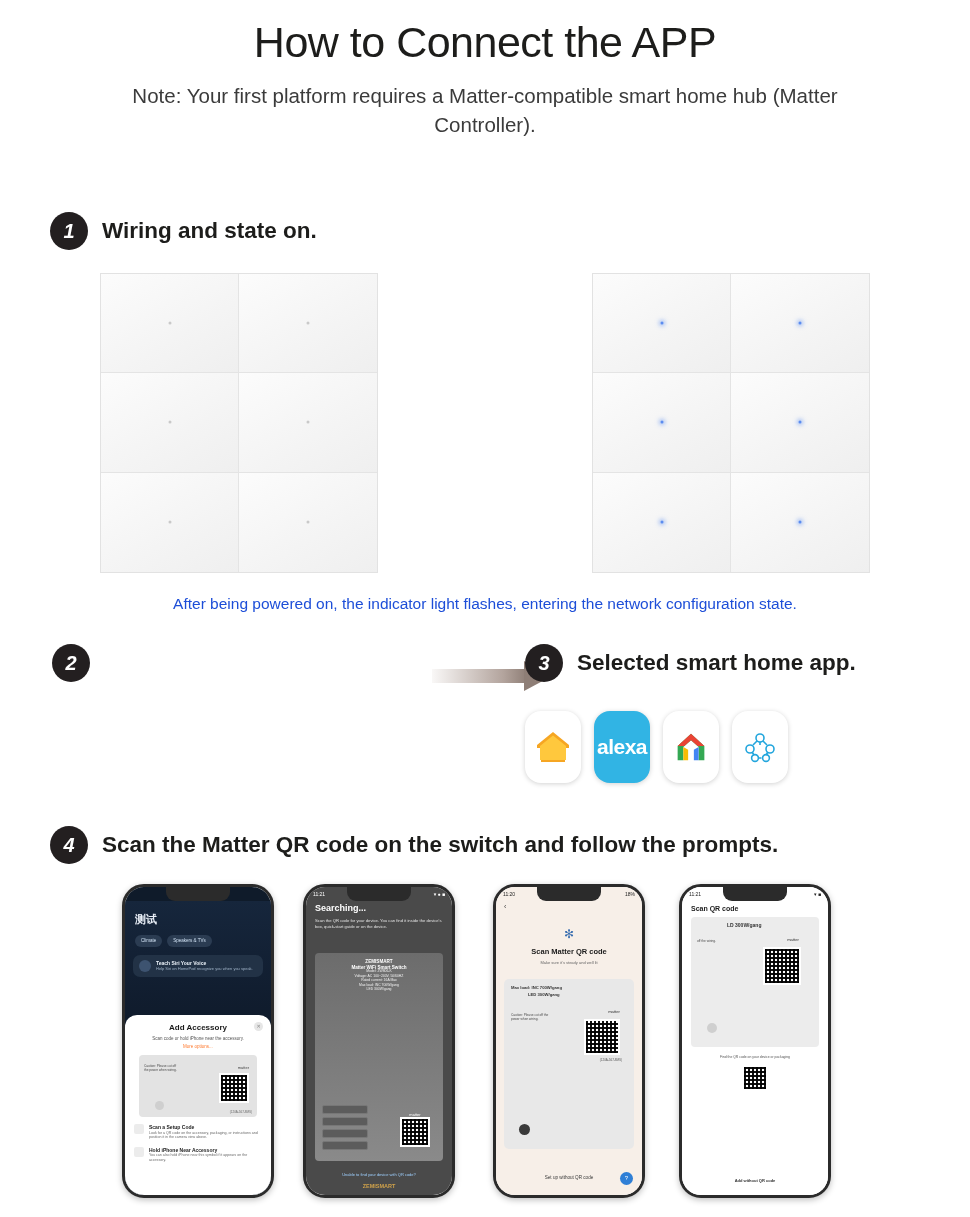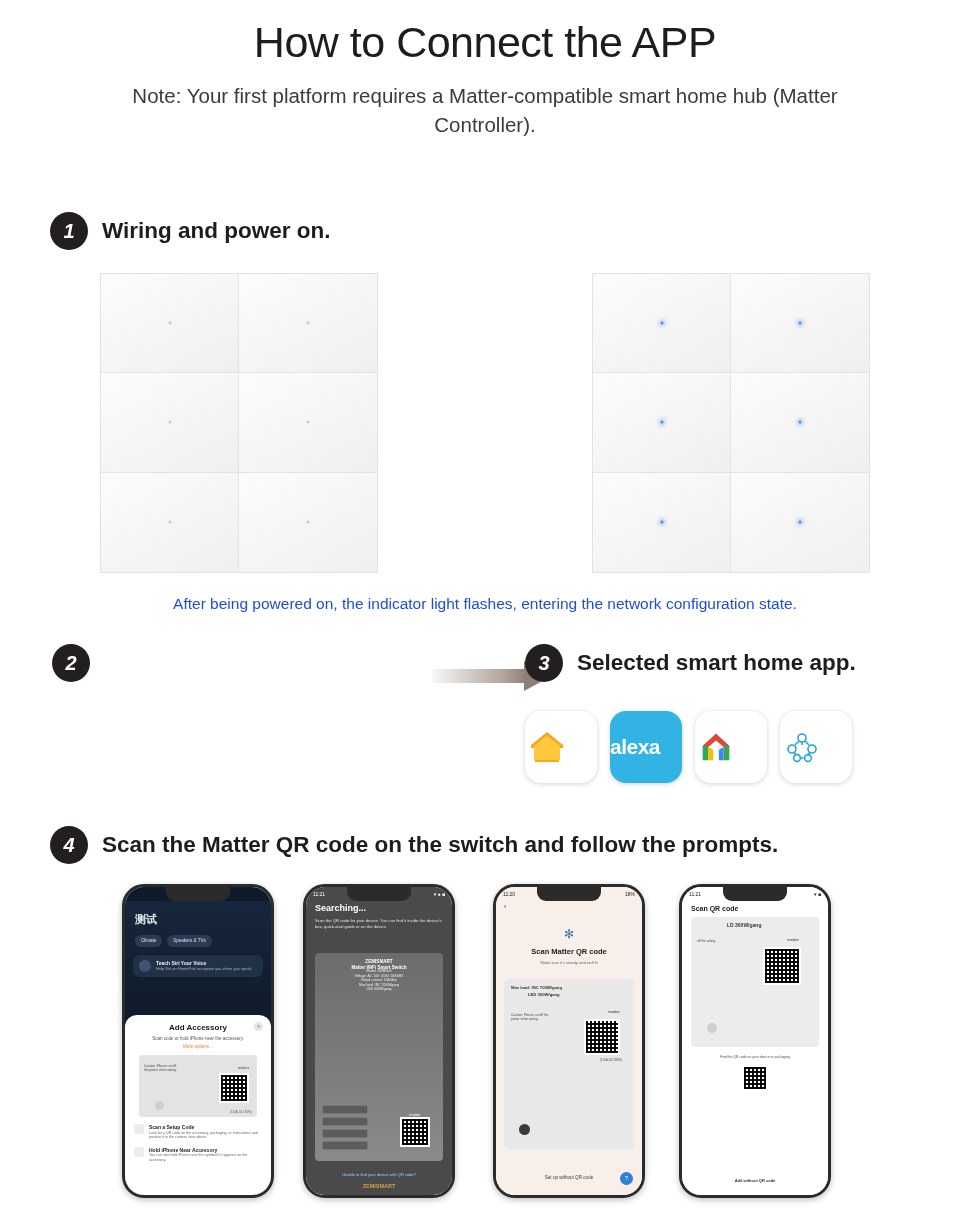--- a/index.html
+++ b/index.html
@@ -175,25 +175,25 @@
   }
 
   
   .apps {
     position: absolute;
     left: 525px; top: 693px;
     display: flex;
     gap: 13px;
   }
   .app-icon {
-    width: 72px; height: 72px;
+    width: 56px; height: 72px;
     border-radius: 16px;
     background: #fff;
     box-shadow: 0 1px 5px rgba(0,0,0,0.18);
-    display: flex; align-items: center; 
+    display: flex; align-items: center; justify-content: center;
     overflow: hidden;
     position: relative;
   }
   .app-alexa { background: #31b4e4; }
 
   
   .phones { position: absolute; left: 0; top: 866px; width: 970px; height: 330px; }
   .phone {
     position: absolute;
     width: 152px; height: 314px;
@@ -363,21 +363,21 @@
 </head>
 <body>
 
 <div class="page">
 
   <h1 class="title">How to Connect the APP</h1>
   <p class="note">Note: Your first platform requires a Matter-compatible smart home hub (Matter Controller).</p>
 
   <div class="step-row" id="step1-row">
     <div class="step-badge">1</div>
-    <div class="step-text">Wiring and power on.</div>
+    <div class="step-text">Wiring and state on.</div>
   </div>
 
   <div class="panel-area">
     <div class="switch-panel wide sw-left">
       <div class="sw-grid">
         <div class="sw-cell">
             <span class="dot"></span>
           </div>
         <div class="sw-cell">
             <span class="dot"></span>

